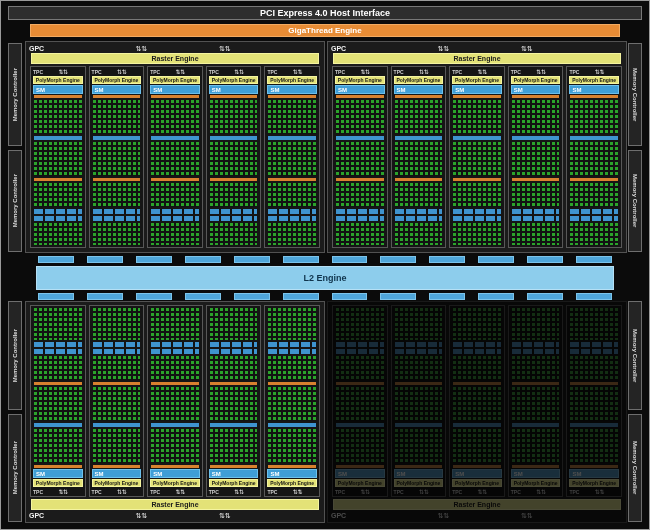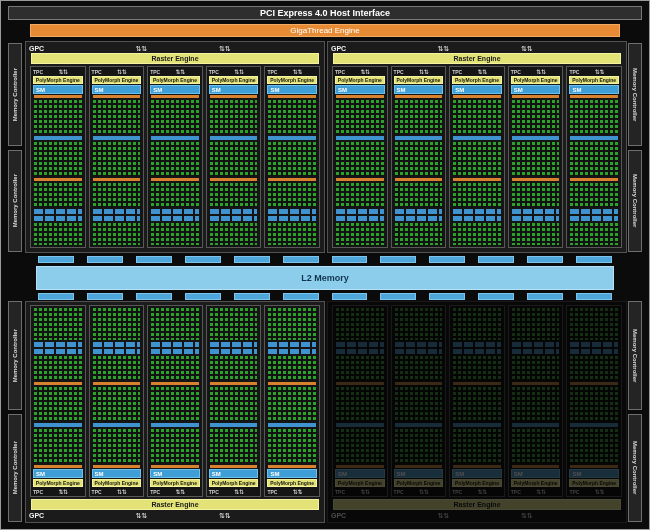--- a/index.html
+++ b/index.html
@@ -7,21 +7,21 @@
 
   .stage { position:relative; width:650px; height:530px; background:#0b0b0b;
            border:1px solid #9a9a9a; overflow:hidden; }
 
   
   .host { position:absolute; left:7px; right:7px; top:5px; height:14px;
           background:#2e2e2e; border:1px solid #787878; color:#fff;
           font-size:9px; font-weight:bold; display:flex; align-items:center; justify-content:center; }
   .giga { position:absolute; left:29px; right:29px; top:23px; height:13px;
           background:#e78c35; border:1px solid #f2ab62; color:#fff;
-          font-size:8px; font-weight:normal; display:flex; align-items:center; justify-content:center; }
+          font-size:8px; font-weight:bold; display:flex; align-items:center; justify-content:center; }
 
   
   .mc-col { position:absolute; width:14px; display:flex; flex-direction:column; gap:4px; }
   .mc-col.left  { left:7px; }
   .mc-col.right { right:7px; }
   .mc-col.top-half    { top:42px;  height:209px; }
   .mc-col.bottom-half { top:300px; height:221px; }
   .mc { flex:1; background:#242424; border:1px solid #6e6e6e;
         display:flex; align-items:center; justify-content:center; overflow:hidden; }
   .mc-text { writing-mode:vertical-rl; transform:rotate(180deg); font-size:6px;
@@ -143,21 +143,21 @@
       <div class="xbar-seg"></div>
       <div class="xbar-seg"></div>
       <div class="xbar-seg"></div>
       <div class="xbar-seg"></div>
       <div class="xbar-seg"></div>
       <div class="xbar-seg"></div>
       <div class="xbar-seg"></div>
       <div class="xbar-seg"></div>
     </div>
   <div class="l2">
-    <span>L2 Memory</span>
+    <span>L2 Engine</span>
   </div>
   <div class="xbar bottom">
       <div class="xbar-seg"></div>
       <div class="xbar-seg"></div>
       <div class="xbar-seg"></div>
       <div class="xbar-seg"></div>
       <div class="xbar-seg"></div>
       <div class="xbar-seg"></div>
       <div class="xbar-seg"></div>
       <div class="xbar-seg"></div>

